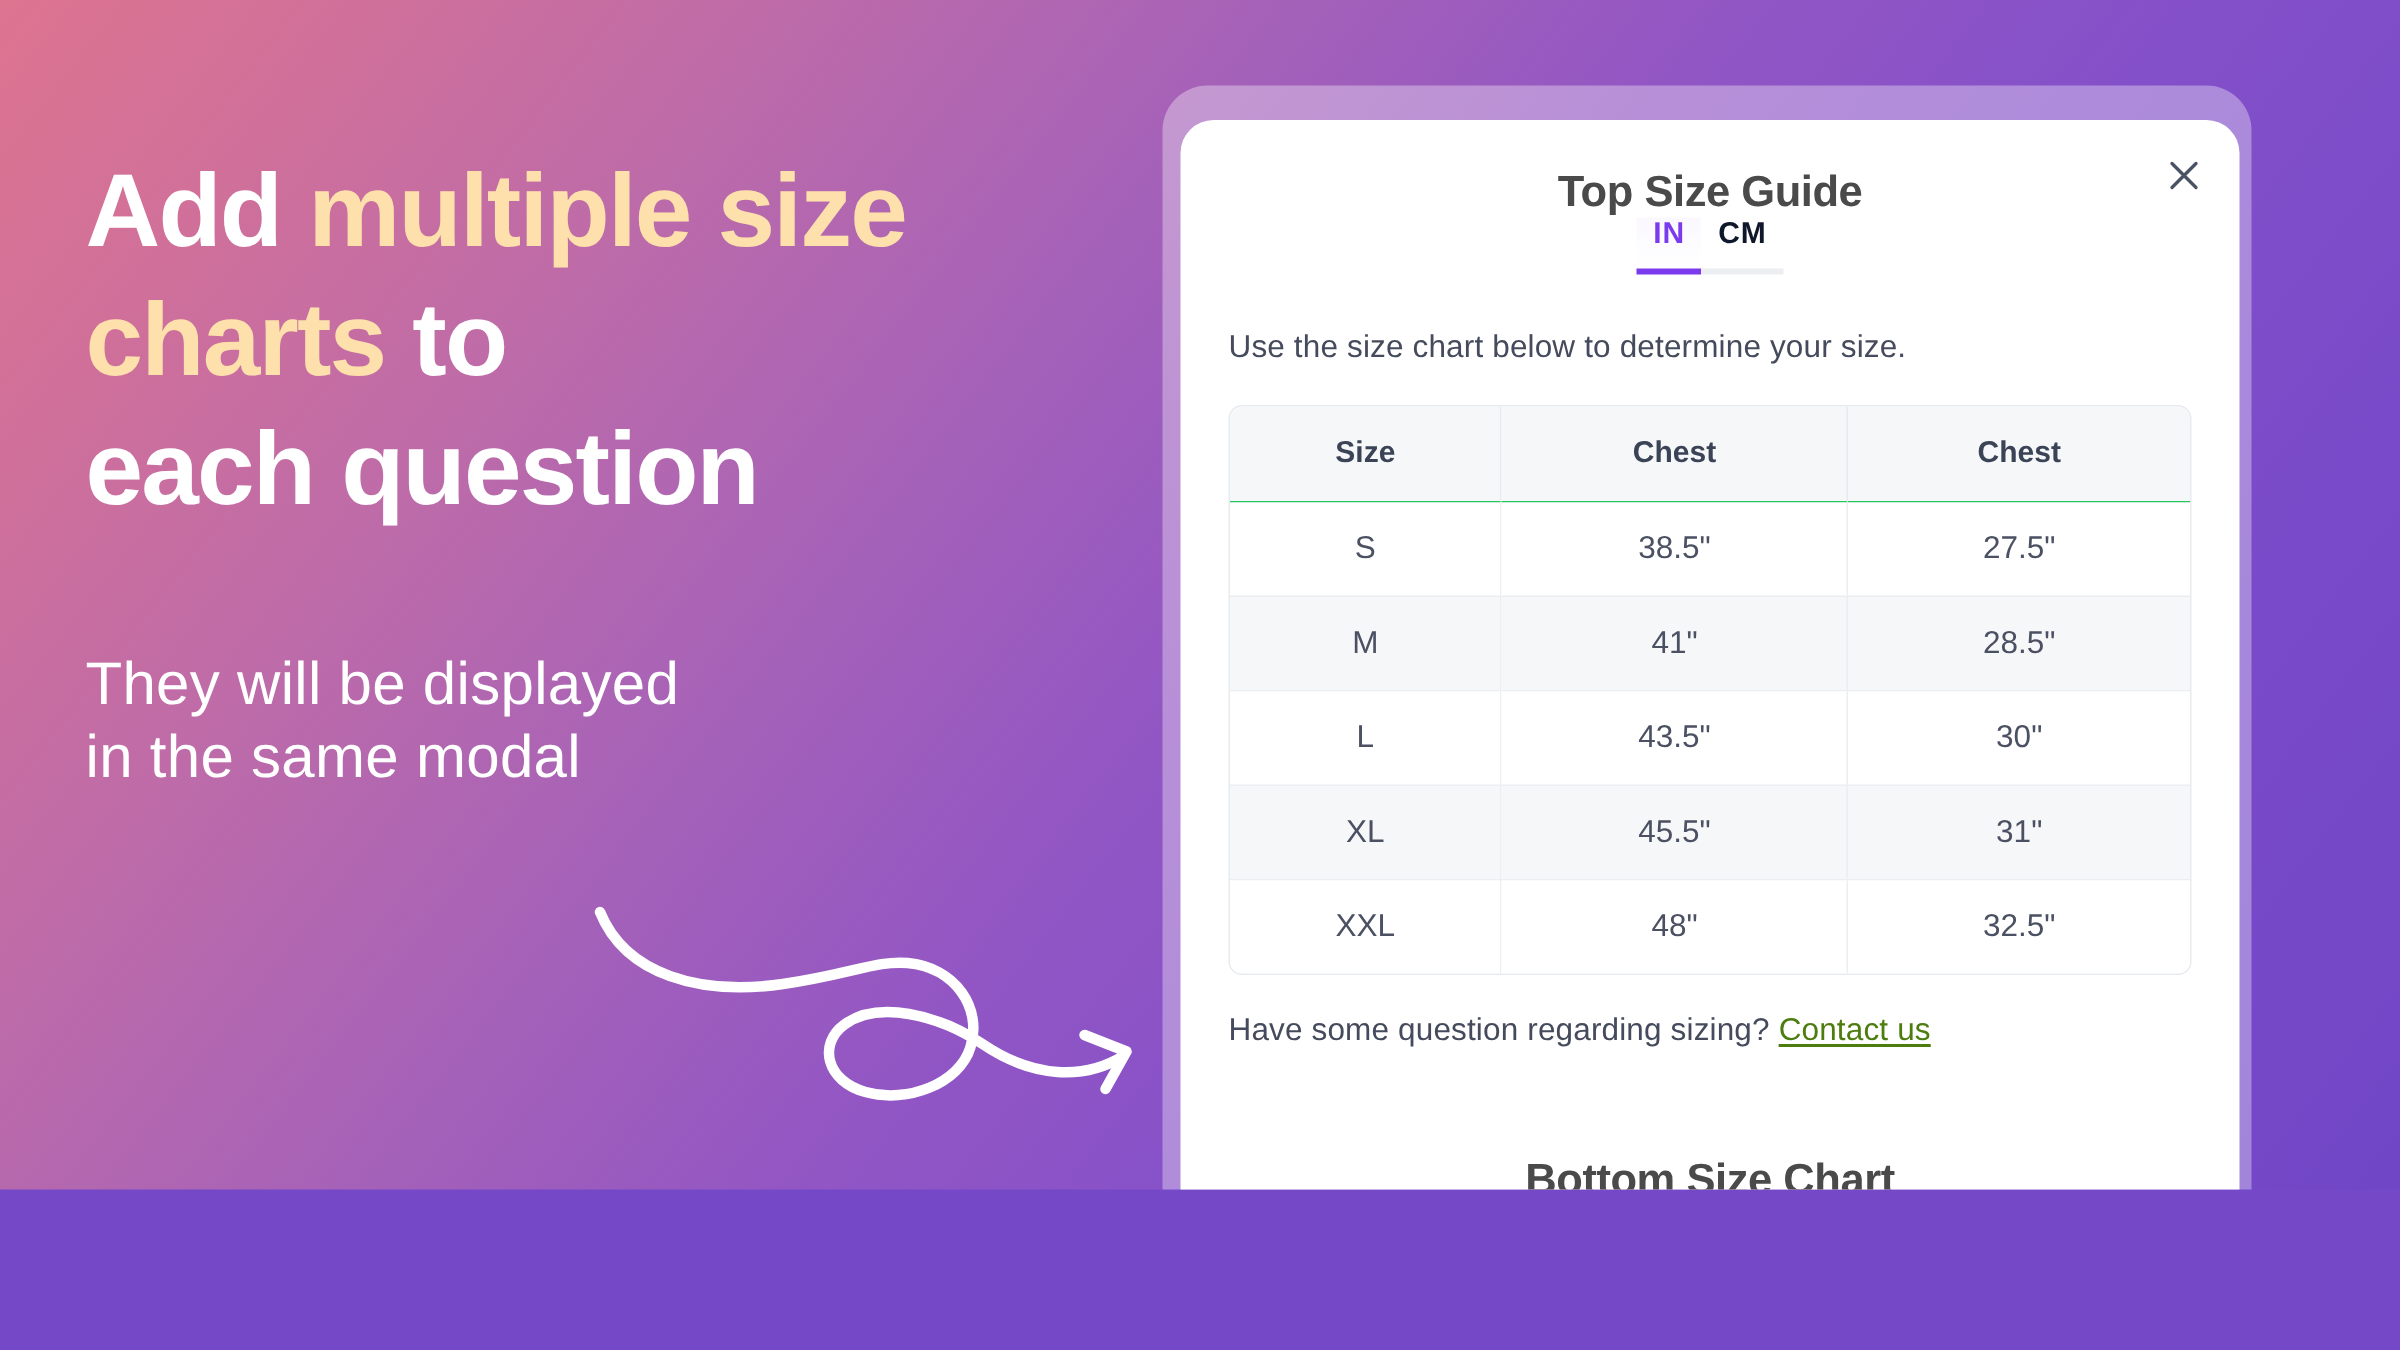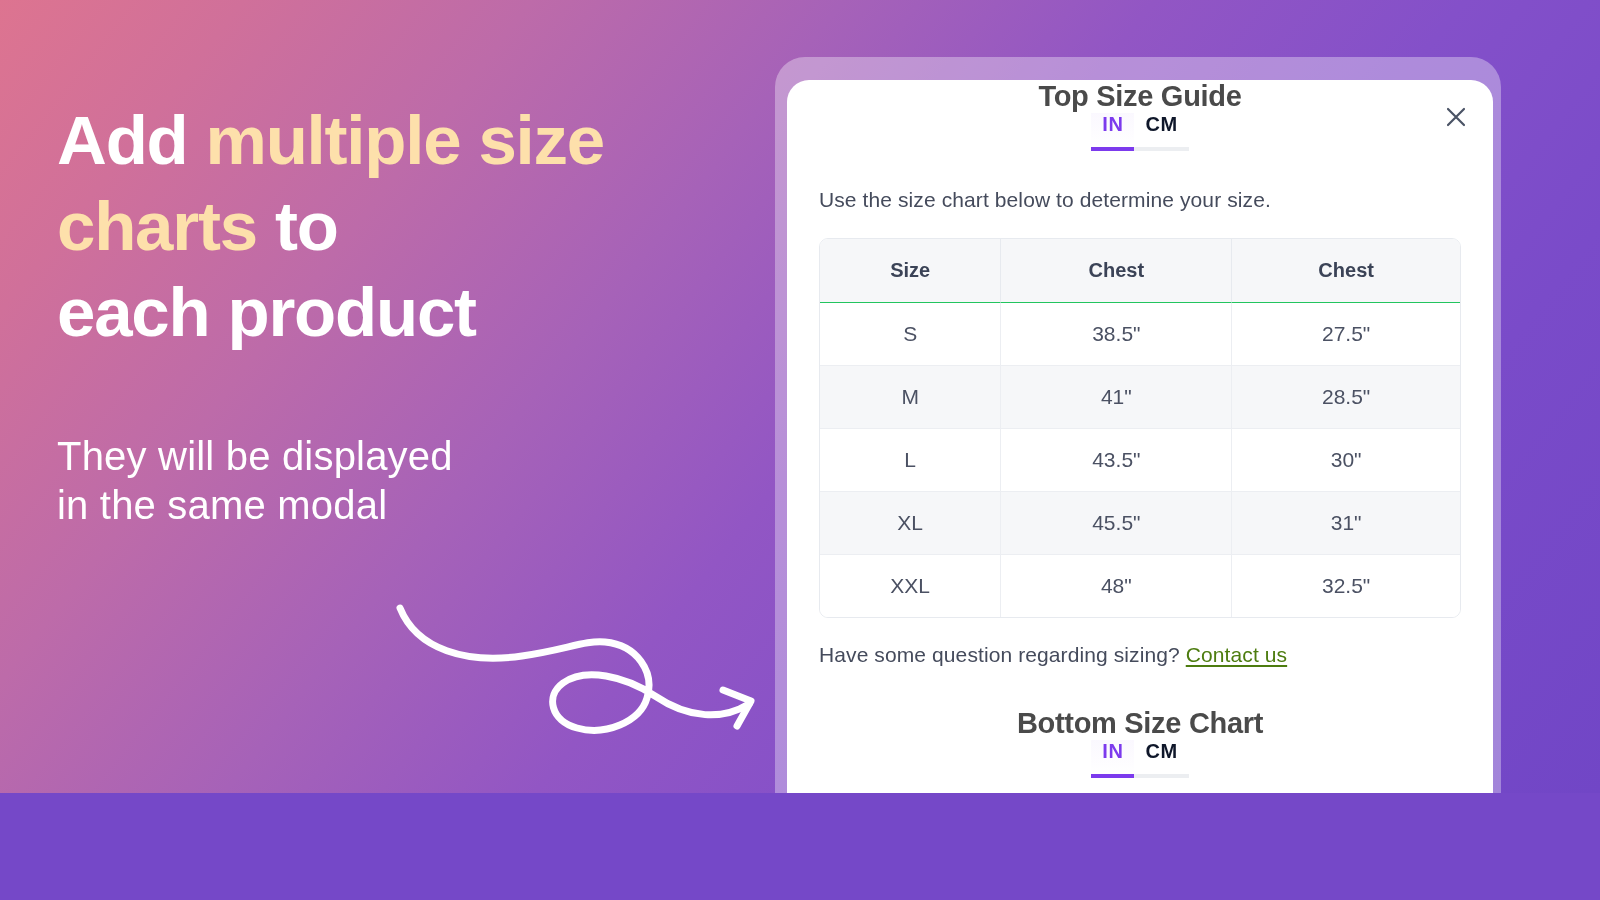--- a/index.html
+++ b/index.html
@@ -112,20 +112,21 @@
     cursor: pointer;
   }
   .close-btn svg { display: block; }
 
   .section-title {
     text-align: center;
     font-size: 29px;
     font-weight: 700;
     color: #4a4a4a;
     letter-spacing: -0.3px;
+    padding-top: 32px;
   }
 
   .unit-tabs {
     display: flex;
     justify-content: center;
   }
   .unit-tabs-inner { display: flex; }
 
   .unit-tab {
     font-size: 20px;
@@ -204,21 +205,21 @@
 </head>
 <body>
 
 <div class="stage">
 
   <div class="left-col">
 
     <div class="headline">
       <span>Add </span><span class="hl">multiple size</span><br>
       <span class="hl">charts</span><span> to</span><br>
-      <span>each product</span>
+      <span>each question</span>
     </div>
 
     <div class="subhead">
       <span>They will be displayed</span><br>
       <span>in the same modal</span><br>
     </div>
 
     <svg class="arrow-doodle" viewBox="0 0 440 170" fill="none">
       <path d="M63 28 C 80 70, 130 84, 185 76 C 228 70, 248 60, 268 62 C 300 65, 318 92, 310 118 C 303 142, 268 156, 240 148 C 214 141, 208 116, 226 103 C 248 87, 288 96, 318 116 C 352 139, 386 140, 412 124" stroke="#ffffff" stroke-width="7" stroke-linecap="round" fill="none"></path>
       <path d="M386 110 L 414 121 L 400 146" stroke="#ffffff" stroke-width="7" stroke-linecap="round" stroke-linejoin="round" fill="none"></path>

